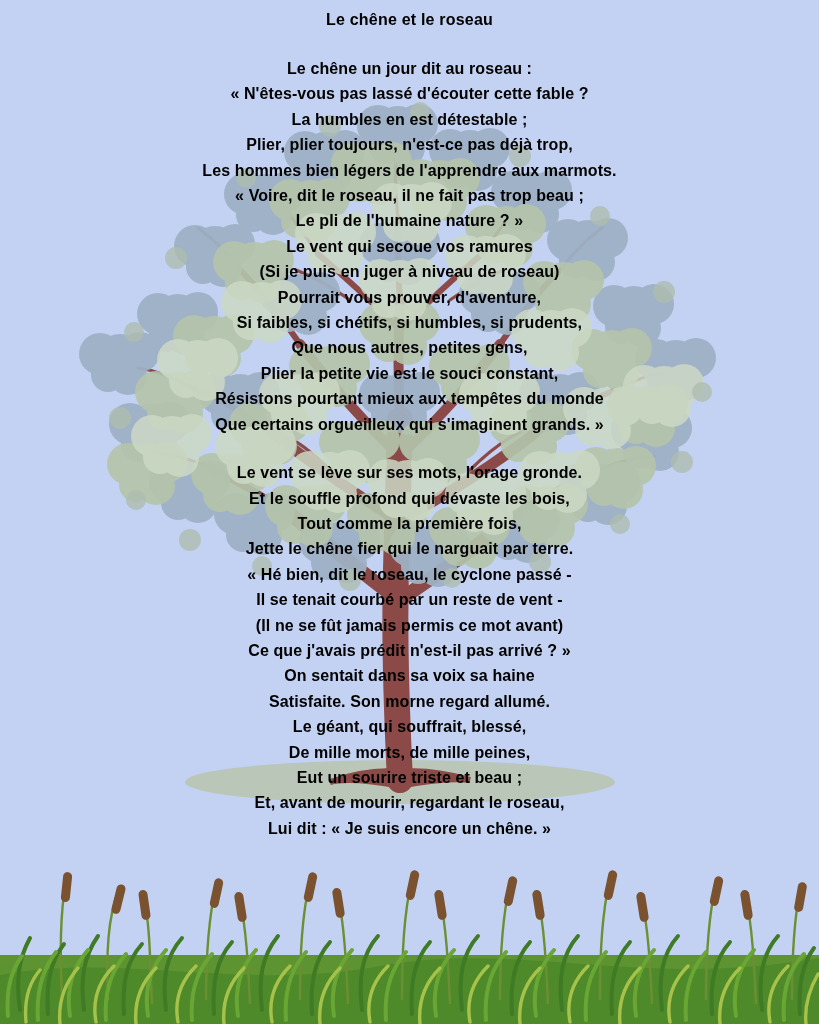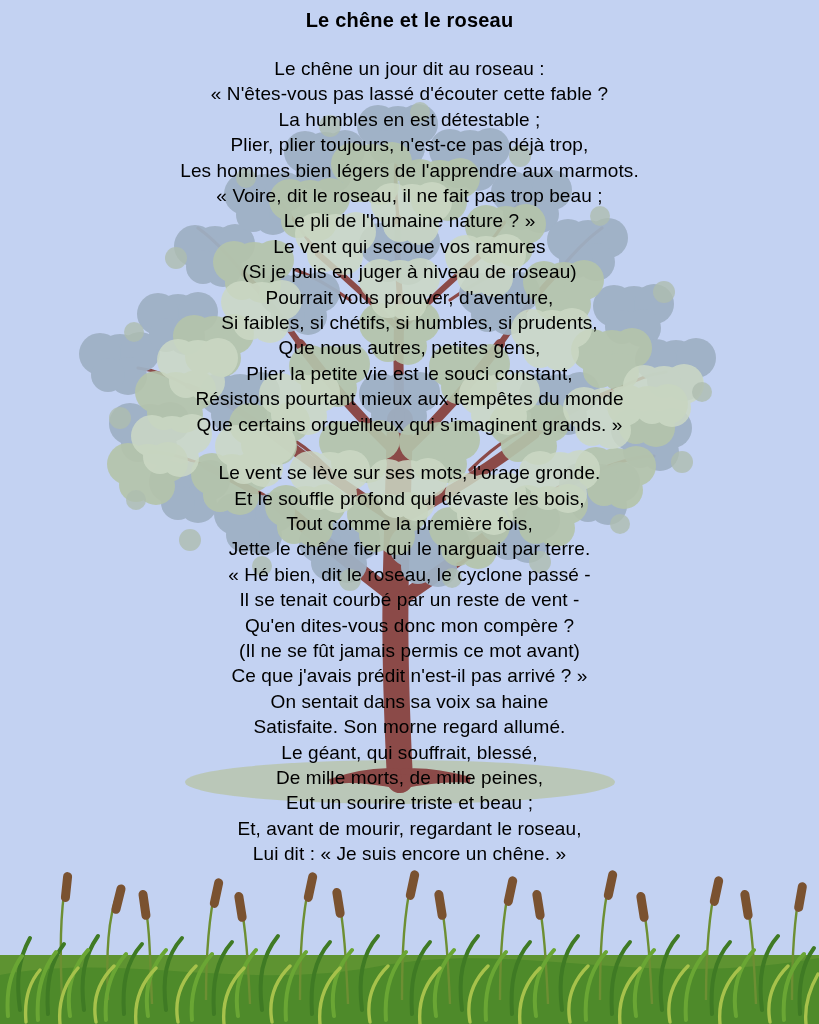--- a/index.html
+++ b/index.html
@@ -34,38 +34,38 @@
   #poem-layer {
     position: absolute;
     left: 0; top: 0;
     width: 819px;
     height: 1024px;
     z-index: 2;
     text-align: center;
     color: #000000;
   }
   #poem-title {
-    font-size: 20px;
+    font-size: 16px;
     font-weight: bold;
     letter-spacing: 0.2px;
     margin-top: 10px;
     line-height: 20px;
   }
   .stanza {
     margin: 0;
   }
   #stanza-1 {
     margin-top: 26px;
   }
   #stanza-2 {
     margin-top: 23px;
   }
   .verse {
-    font-size: 19px;
-    font-weight: normal;
+    font-size: 16px;
+    font-weight: bold;
     line-height: 25.4px;
     letter-spacing: 0.1px;
     white-space: nowrap;
   }
 </style>
 </head>
 <body>
 
 <div id="page">
 
@@ -353,21 +353,20 @@
       <div class="verse">Que certains orgueilleux qui s'imaginent grands. »</div>
     </div>
 
     <div class="stanza" id="stanza-2">
       <div class="verse">Le vent se lève sur ses mots, l'orage gronde.</div>
       <div class="verse">Et le souffle profond qui dévaste les bois,</div>
       <div class="verse">Tout comme la première fois,</div>
       <div class="verse">Jette le chêne fier qui le narguait par terre.</div>
       <div class="verse">« Hé bien, dit le roseau, le cyclone passé -</div>
       <div class="verse">Il se tenait courbé par un reste de vent -</div>
-      <div class="verse">Qu'en dites-vous donc mon compère ?</div>
       <div class="verse">(Il ne se fût jamais permis ce mot avant)</div>
       <div class="verse">Ce que j'avais prédit n'est-il pas arrivé ? »</div>
       <div class="verse">On sentait dans sa voix sa haine</div>
       <div class="verse">Satisfaite. Son morne regard allumé.</div>
       <div class="verse">Le géant, qui souffrait, blessé,</div>
       <div class="verse">De mille morts, de mille peines,</div>
       <div class="verse">Eut un sourire triste et beau ;</div>
       <div class="verse">Et, avant de mourir, regardant le roseau,</div>
       <div class="verse">Lui dit : « Je suis encore un chêne. »</div>
     </div>

